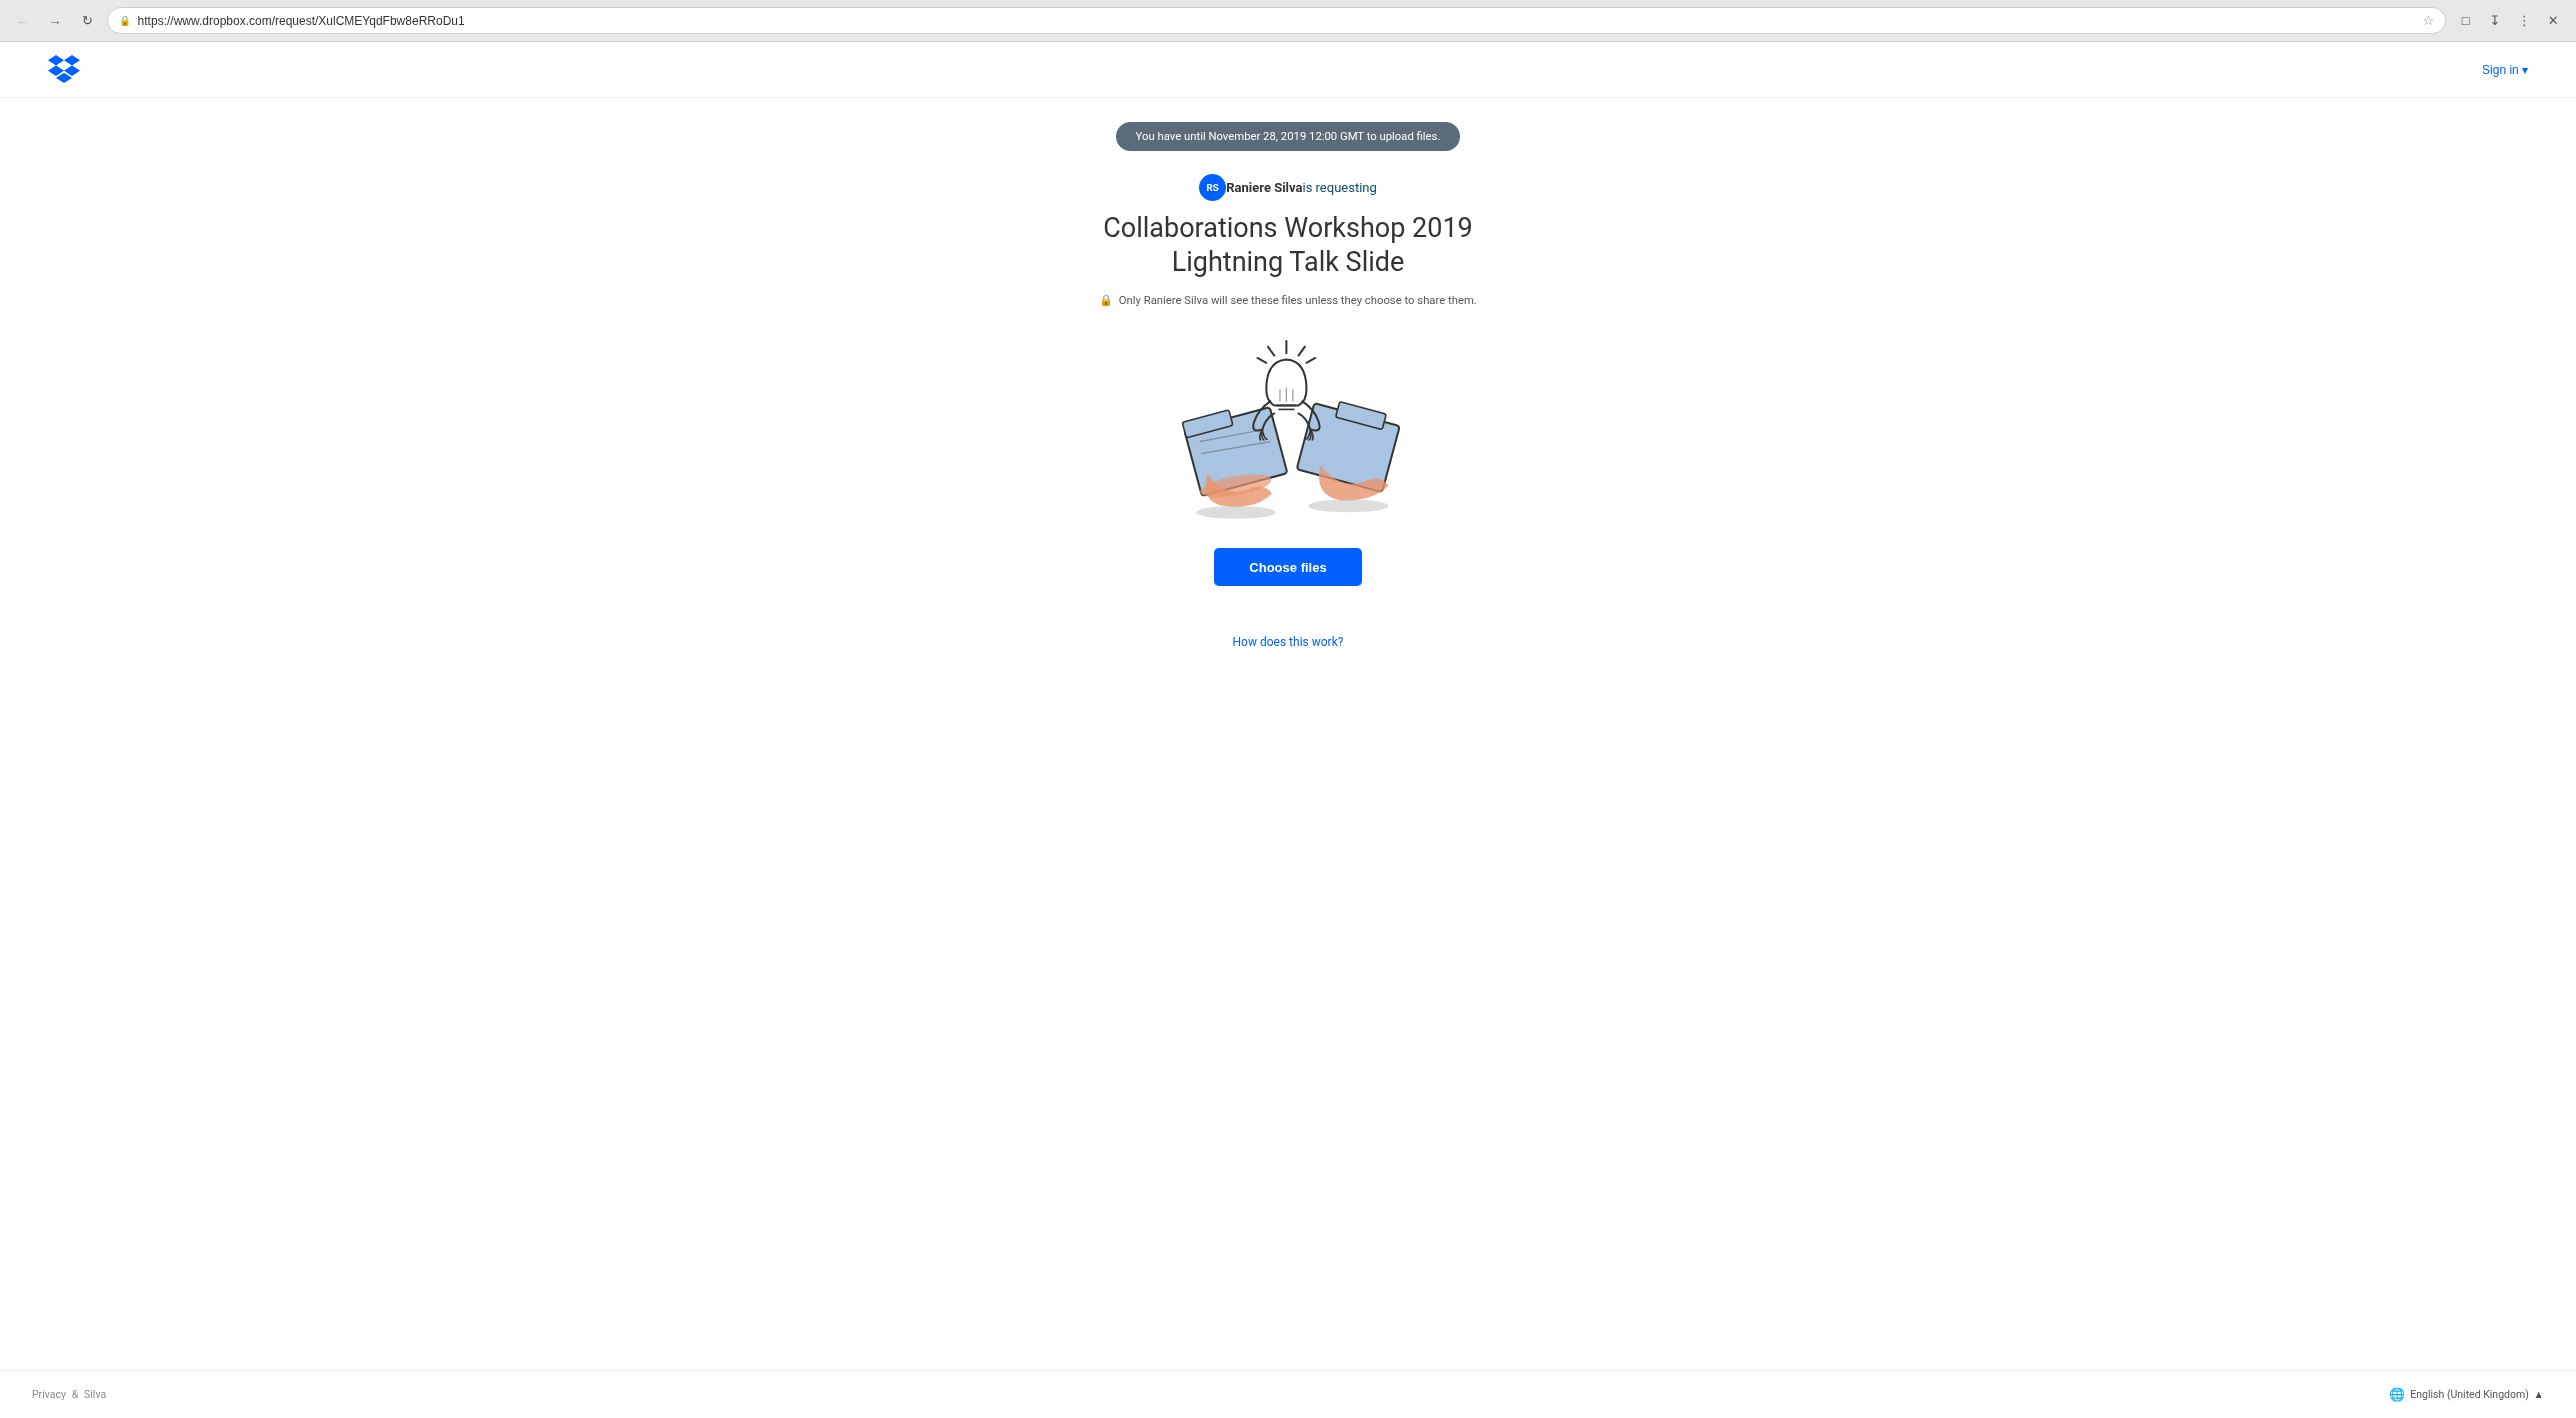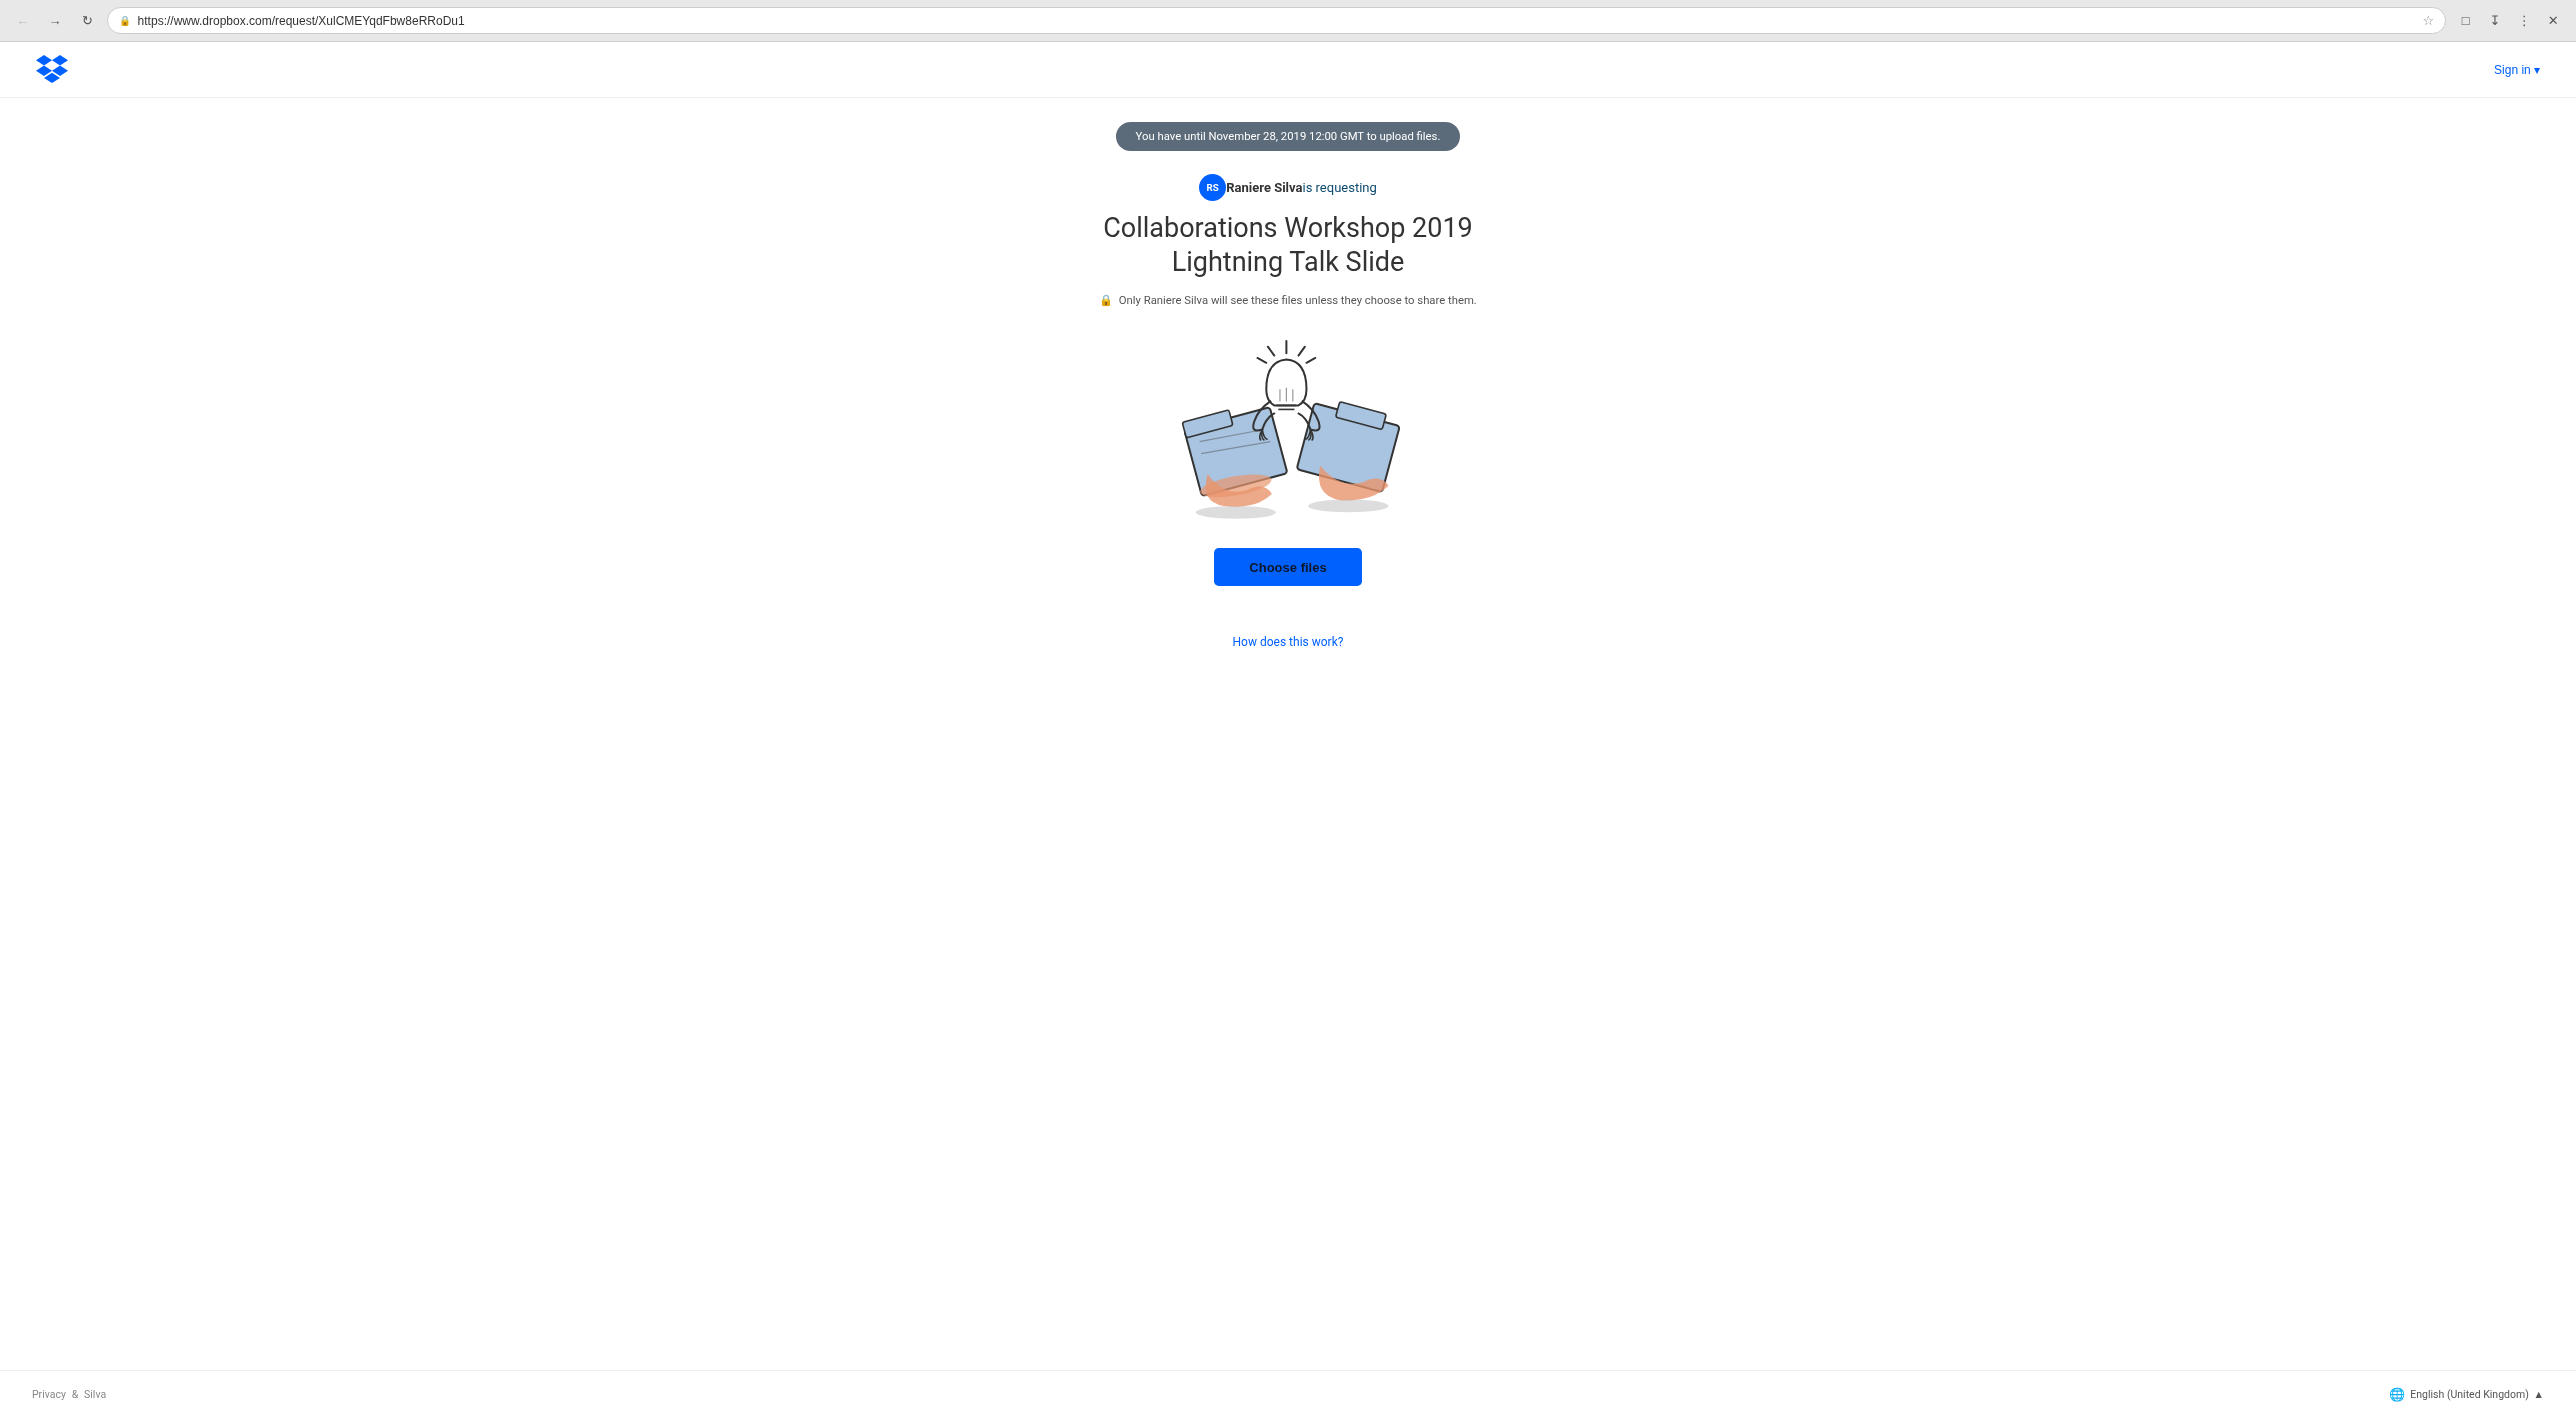--- a/index.html
+++ b/index.html
@@ -76,21 +76,21 @@
     .page-wrapper {
       background: white;
       min-height: calc(100vh - 42px);
       position: relative;
       display: flex;
       flex-direction: column;
     }
 
     
     .page-header {
-      padding: 13px 36px;
+      padding: 13px 48px;
       display: flex;
       align-items: center;
       justify-content: space-between;
       border-bottom: 0.8px solid #eee;
     }
     .dropbox-logo {
       display: flex;
       align-items: center;
     }
     .dropbox-logo svg {
@@ -178,21 +178,21 @@
     .illustration-area {
       width: 242px;
       height: 193px;
       margin-bottom: 26px;
       position: relative;
     }
 
     
     .choose-files-btn {
       background: #0061fe;
-      color: #0f172a;
+      color: #ffffff;
       border: none;
       border-radius: 4.8px;
       padding: 11.3px 35px;
       font-size: 13px;
       font-weight: 600;
       cursor: pointer;
       margin-bottom: 14.5px;
     }
 
     

